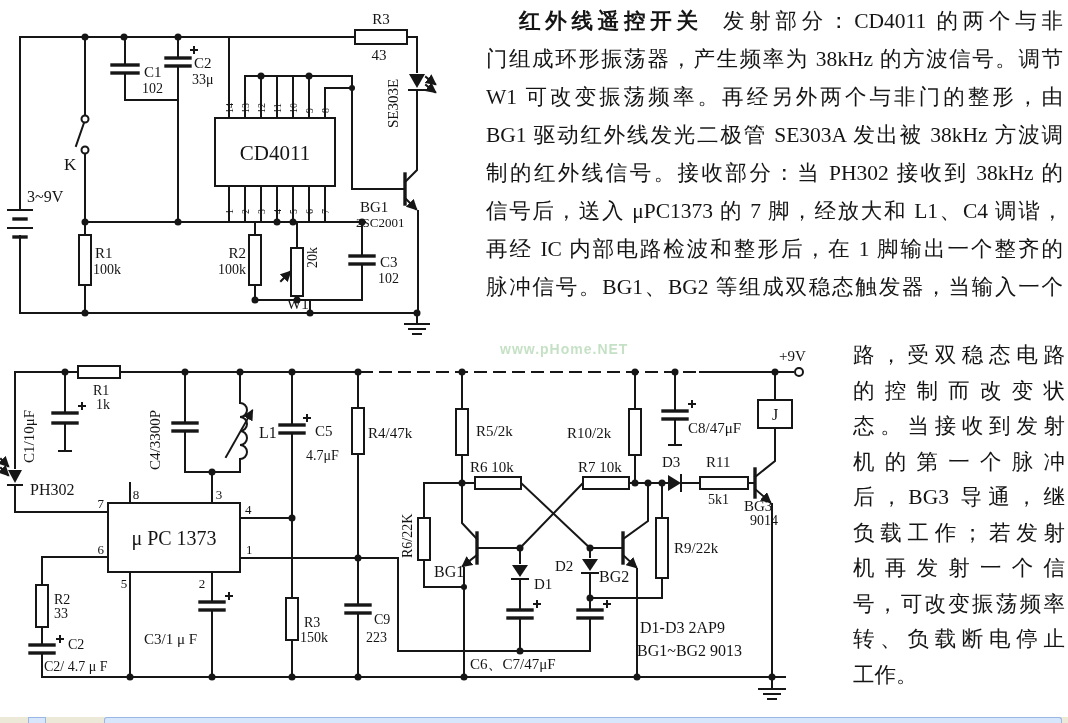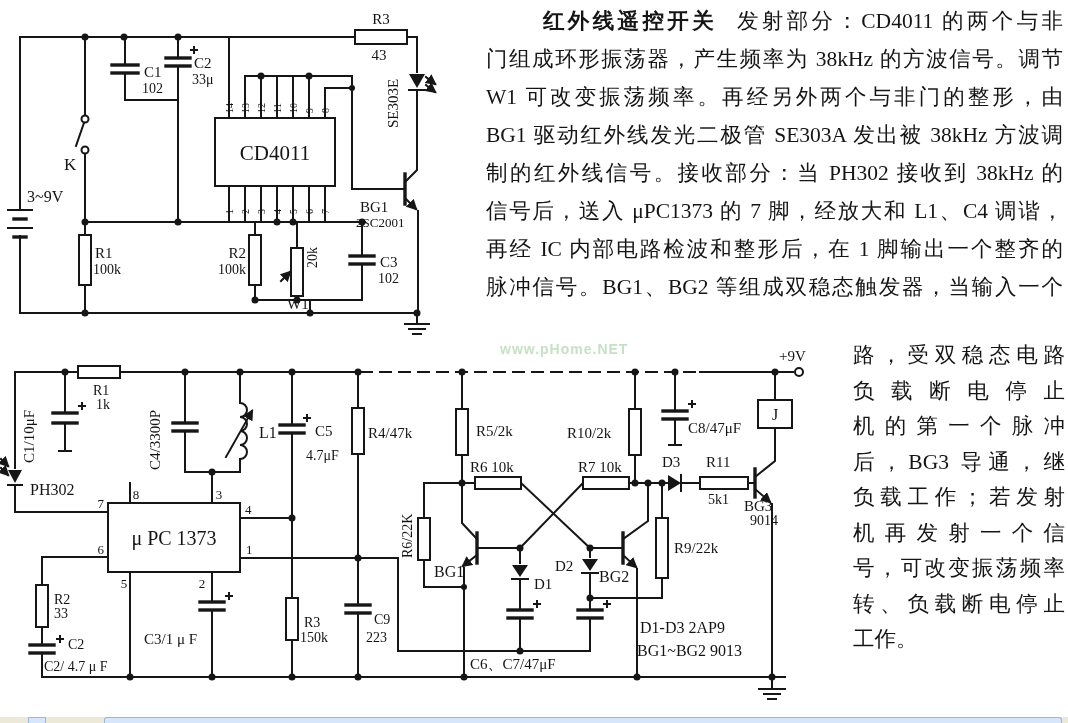--- a/index.html
+++ b/index.html
@@ -13,21 +13,21 @@
   .cmp{fill:#ffffff;stroke:#161616;stroke-width:2;}
   .sym{fill:#161616;stroke:none;}
   .dot{fill:#161616;stroke:none;}
   .s10{font-size:10px;} .s13{font-size:13px;} .s14{font-size:14px;}
   .s15{font-size:15px;} .s16{font-size:16px;} .s17{font-size:17px;}
   .s20{font-size:20px;} .s21{font-size:21px;}
   .mid{text-anchor:middle;} .end{text-anchor:end;}
   .intro{position:absolute;left:486px;top:2px;width:577px;}
   .intro .ln{height:38px;line-height:38px;font-size:21.5px;overflow:hidden;
              text-align:justify;text-align-last:justify;white-space:normal;}
-  .intro .title{font-weight:bold;margin-left:57px;}
+  .intro .title{font-weight:bold;margin-left:33px;}
   .intro .rest{margin-left:20px;}
   .col{position:absolute;left:853px;top:338px;width:212px;}
   .col .ln{height:35.5px;line-height:35.5px;font-size:21.5px;overflow:hidden;
            text-align:justify;text-align-last:justify;}
   .col .ln.last{text-align-last:left;}
   .watermark{position:absolute;left:468px;top:341px;font-family:"Liberation Sans",sans-serif;
              font-size:14px;font-weight:bold;letter-spacing:1px;color:rgba(150,200,150,0.55);margin-left:32px;}
   .footer{position:absolute;left:0;top:717px;width:1068px;height:6px;background:#ece9d8;}
   .f-sq{position:absolute;left:28px;top:0;width:16px;height:5px;background:#d8e6fb;
         border:1px solid #98b7e4;border-bottom:none;}
@@ -441,21 +441,22 @@
     <div class="ln">W1 可改变振荡频率。再经另外两个与非门的整形，由</div>
     <div class="ln">BG1 驱动红外线发光二极管 SE303A 发出被 38kHz 方波调</div>
     <div class="ln">制的红外线信号。接收部分：当 PH302 接收到 38kHz 的</div>
     <div class="ln">信号后，送入 μPC1373 的 7 脚，经放大和 L1、C4 调谐，</div>
     <div class="ln">再经 IC 内部电路检波和整形后，在 1 脚输出一个整齐的</div>
     <div class="ln">脉冲信号。BG1、BG2 等组成双稳态触发器，当输入一个</div>
   </div>
 
   <div class="col">
     <div class="ln">路，受双稳态电路</div>
-    <div class="ln">负载断电停止</div>
+    <div class="ln">的控制而改变状</div>
+    <div class="ln">态。当接收到发射</div>
     <div class="ln">机的第一个脉冲</div>
     <div class="ln">后，BG3 导通，继</div>
     <div class="ln">负载工作；若发射</div>
     <div class="ln">机再发射一个信</div>
     <div class="ln">号，可改变振荡频率</div>
     <div class="ln">转、负载断电停止</div>
     <div class="ln last">工作。</div>
   </div>
 
   <div class="watermark">www.pHome.NET</div>

